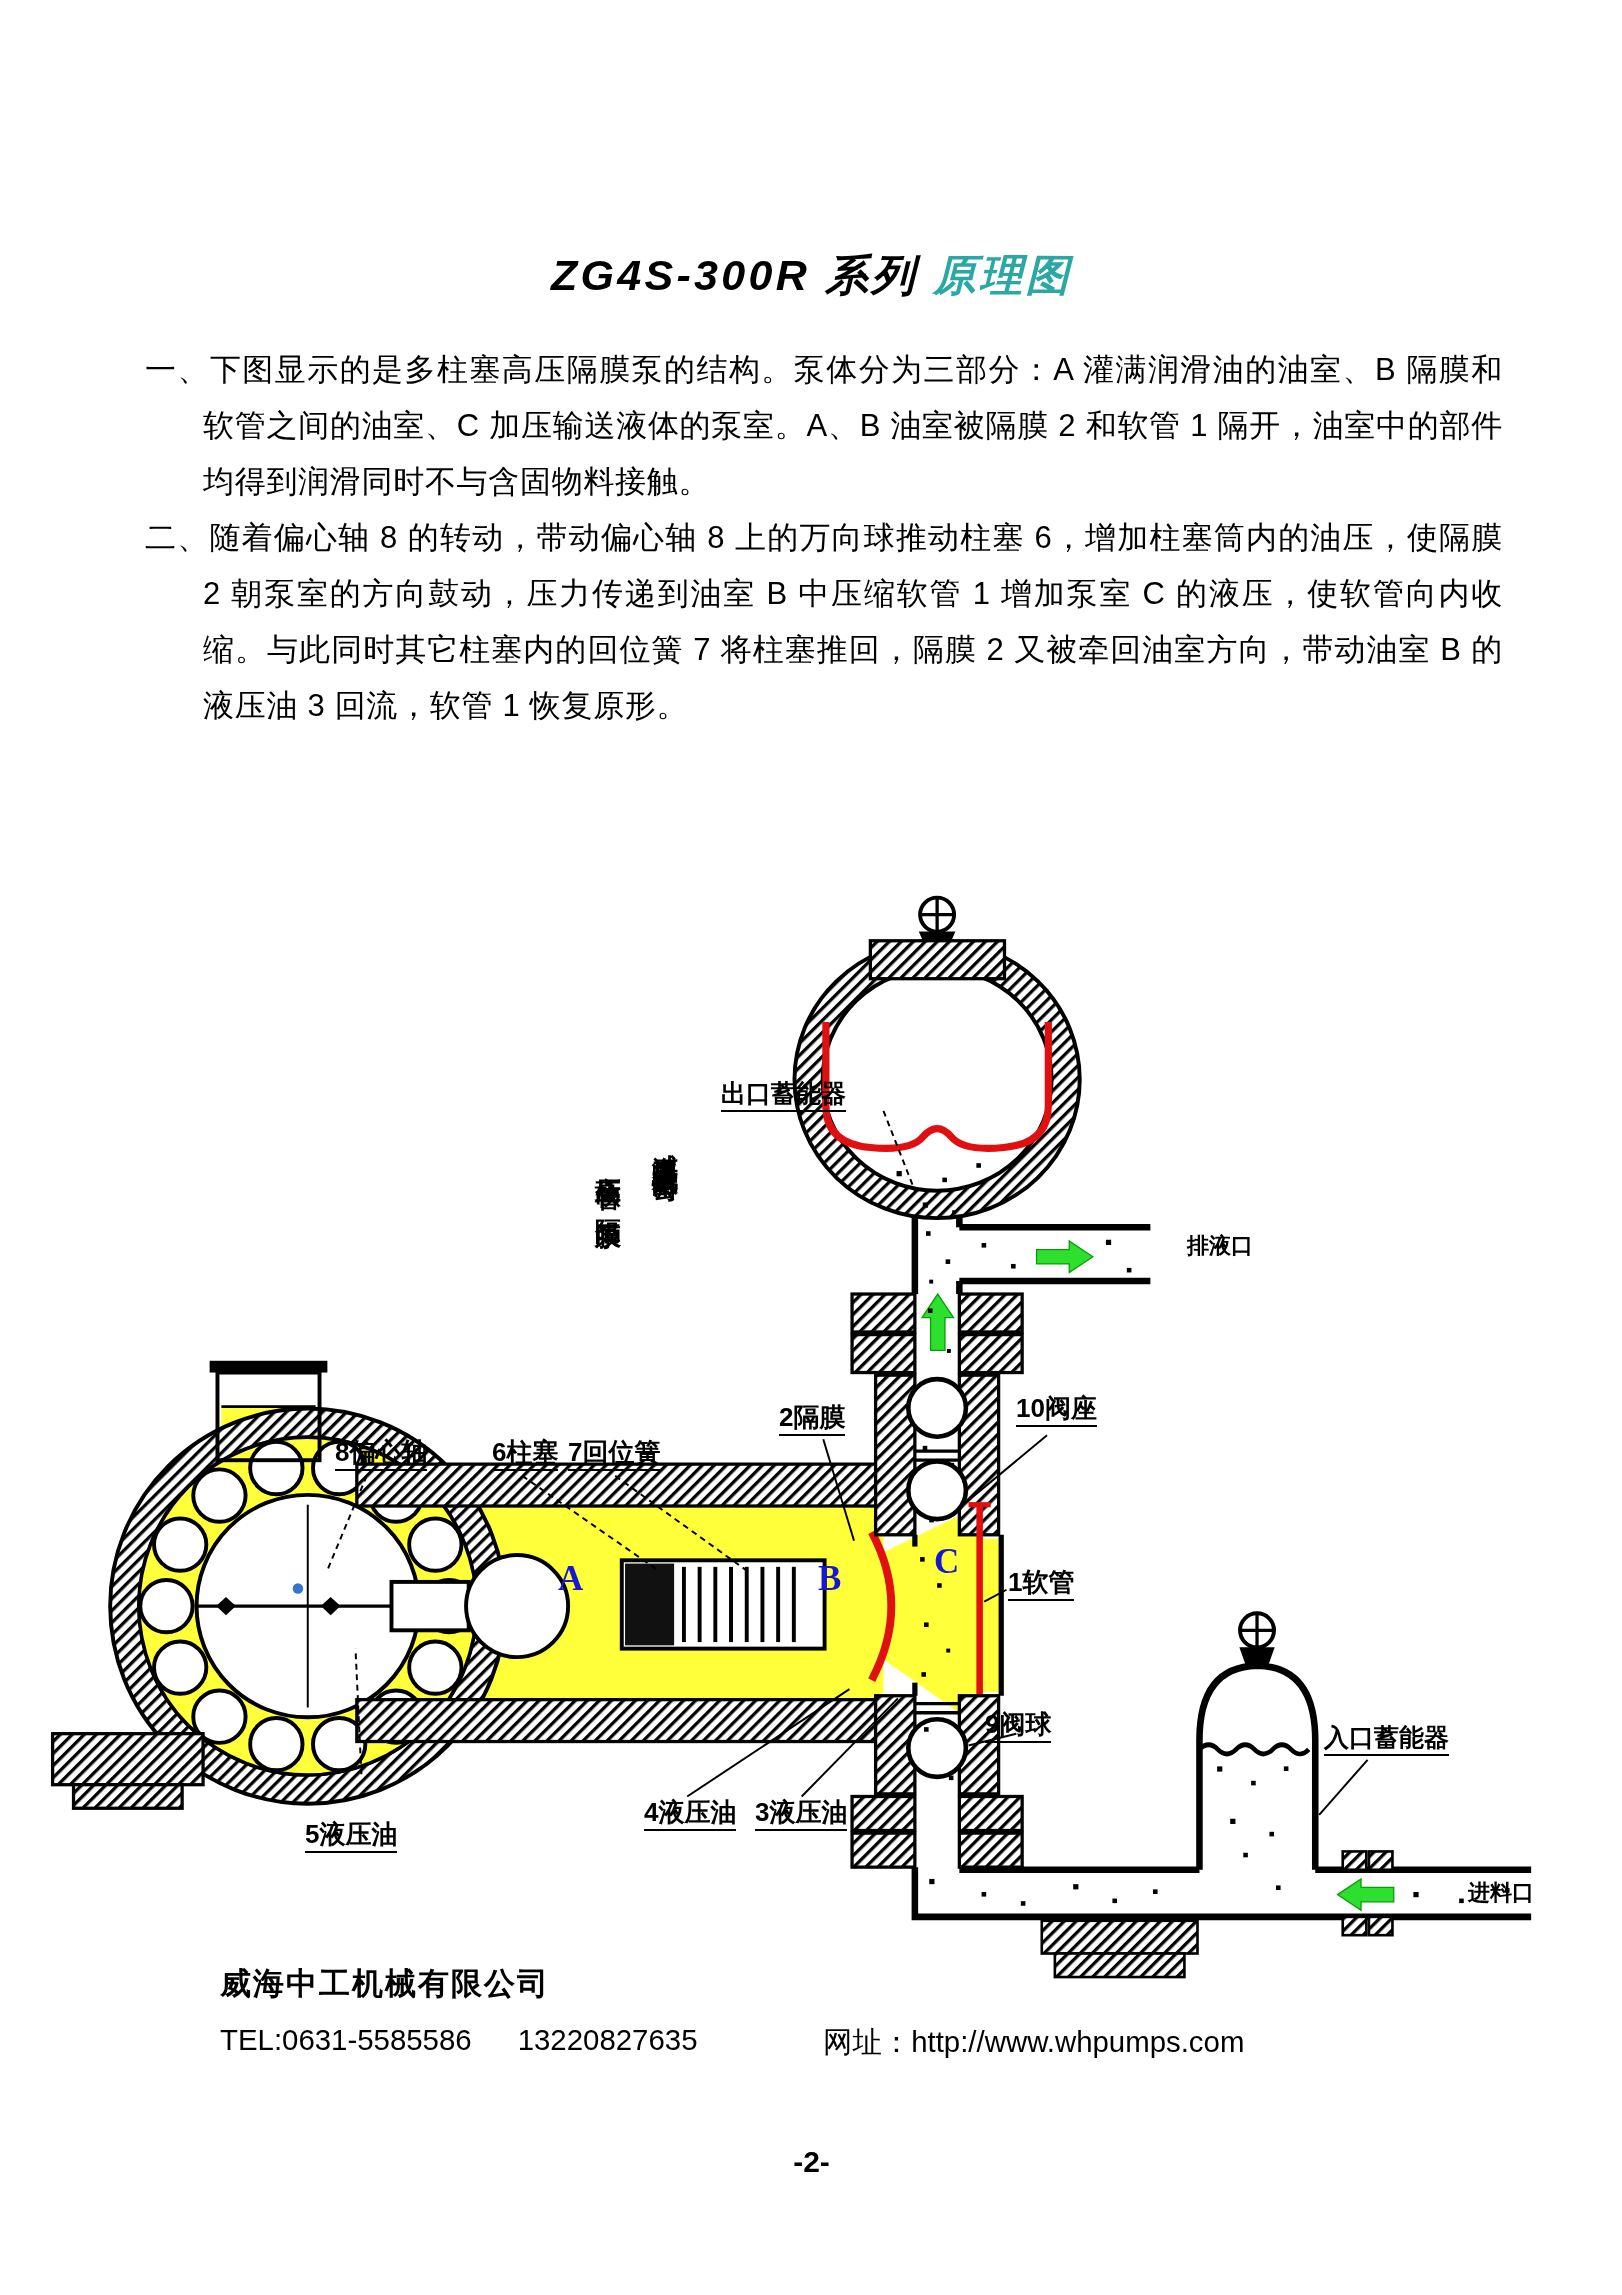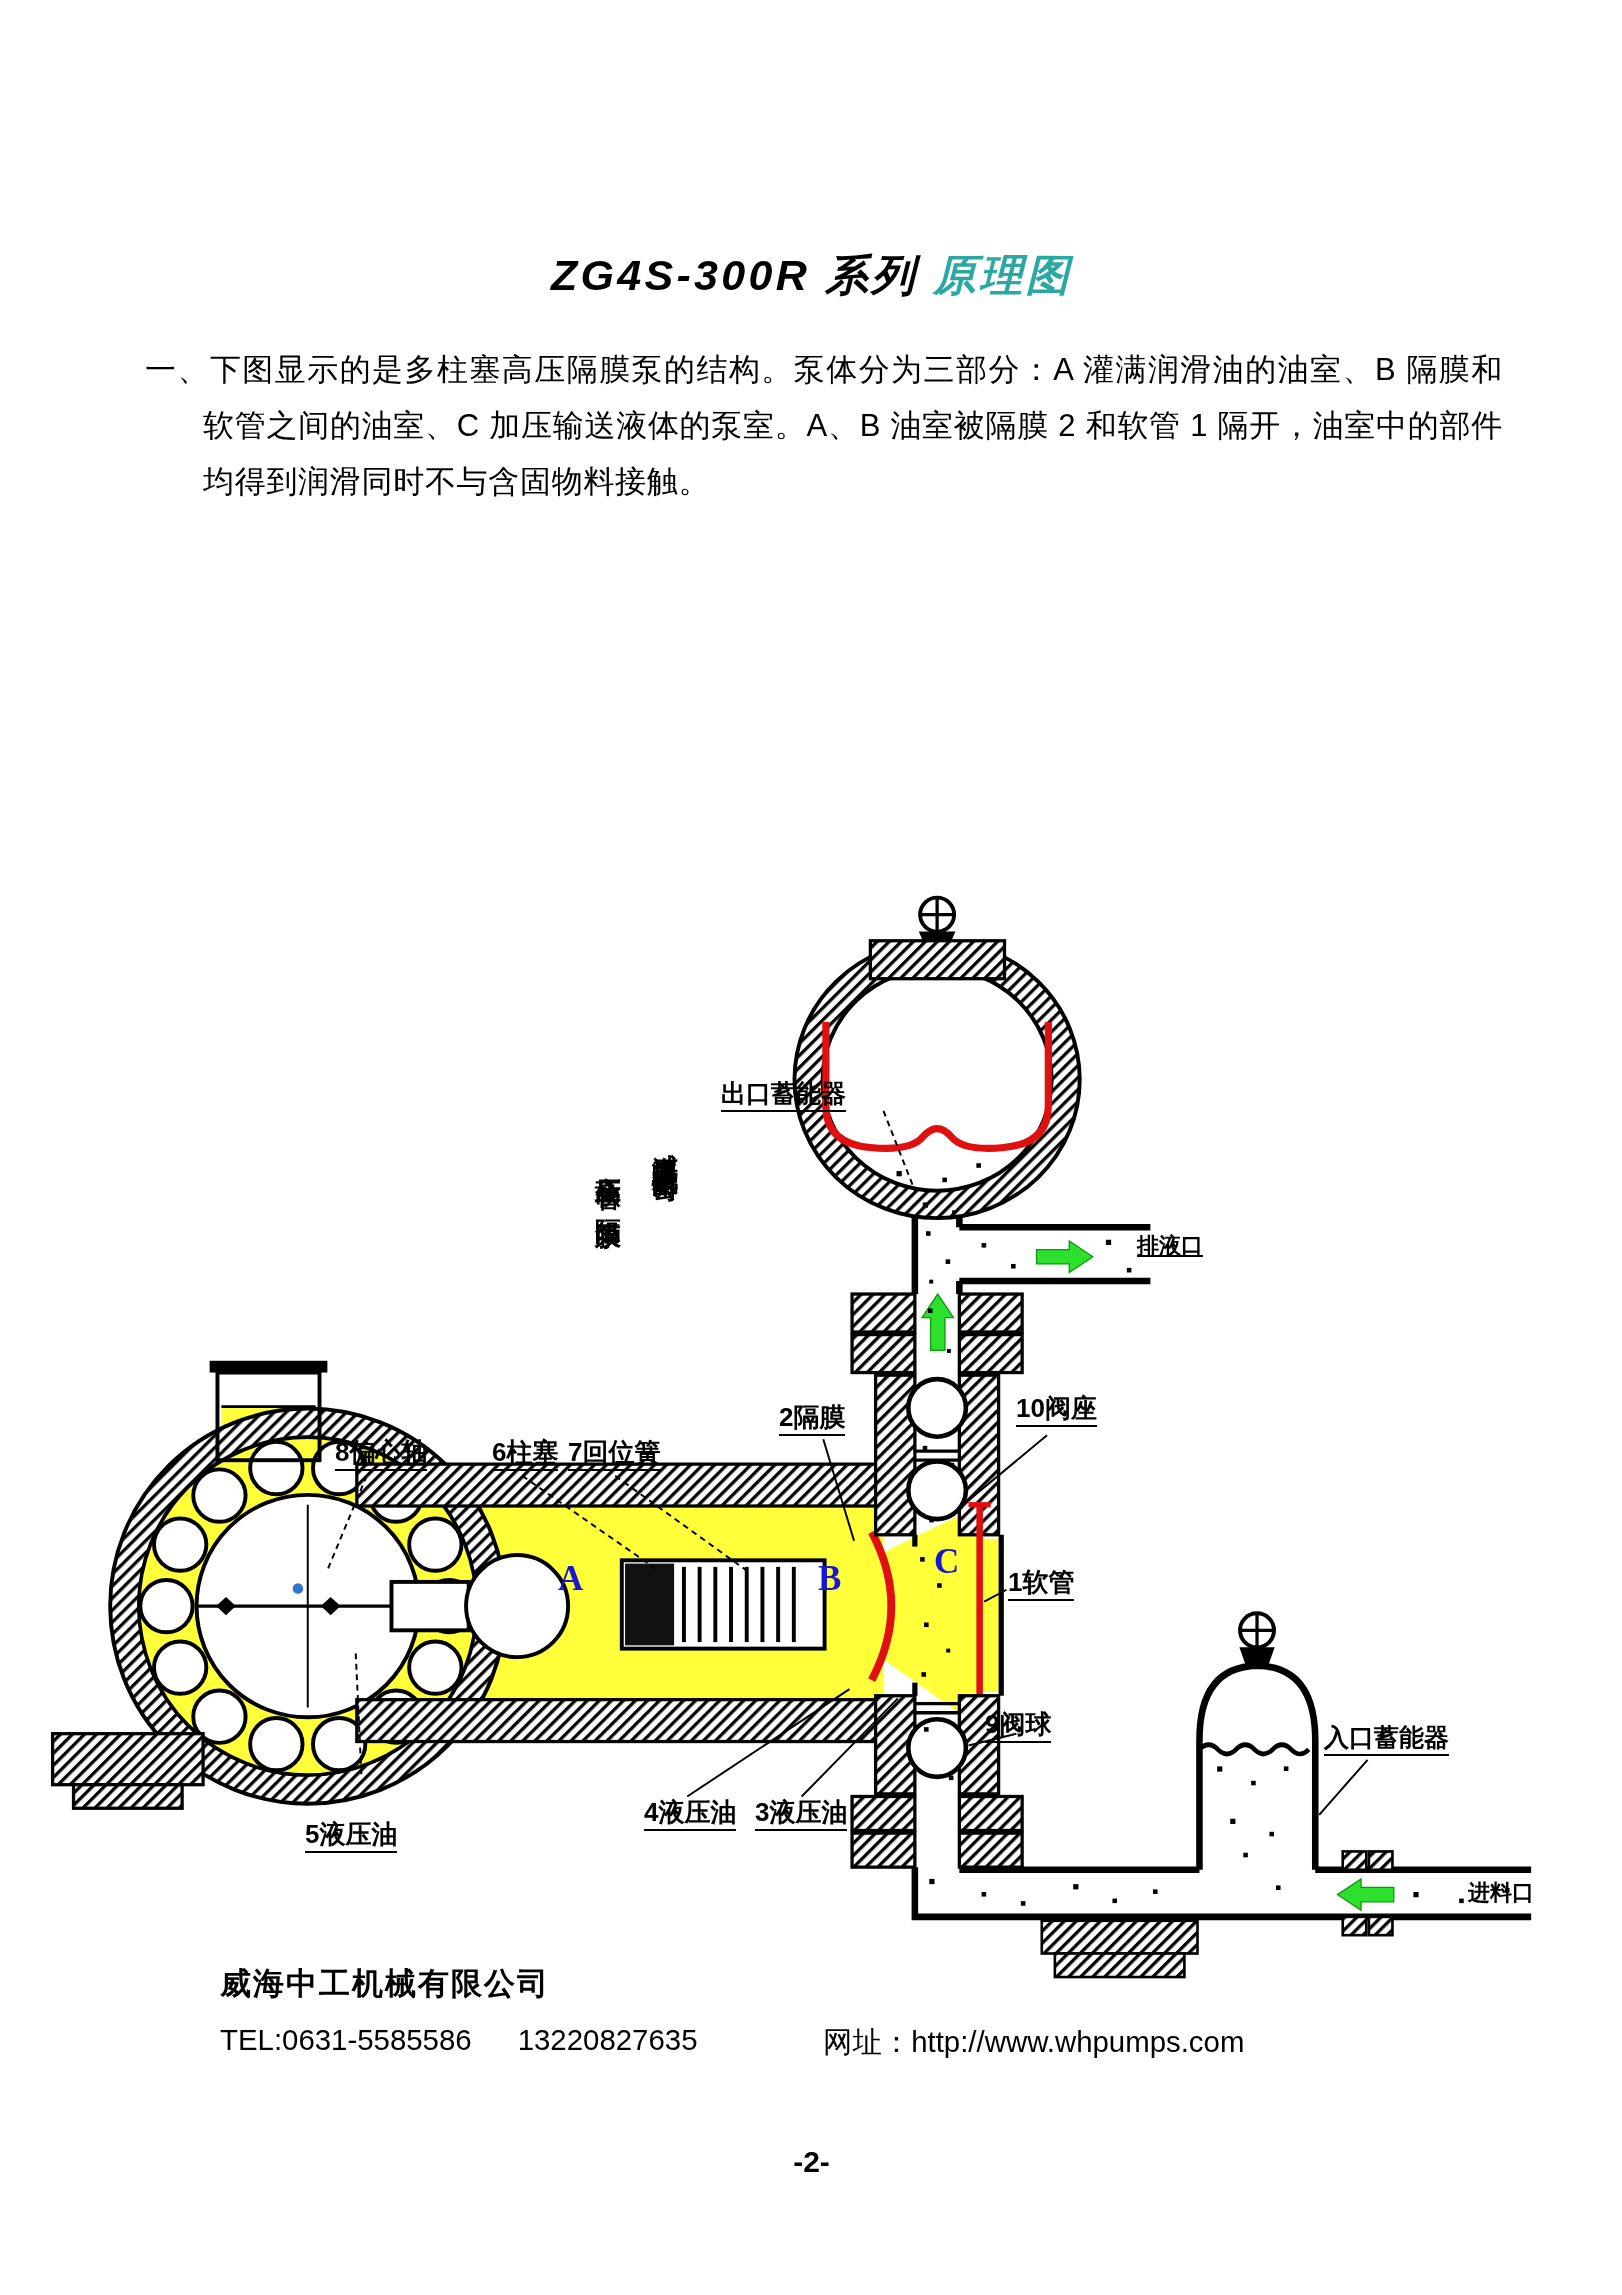--- a/index.html
+++ b/index.html
@@ -33,20 +33,21 @@
 
 <div class="page">
 
   <div class="title">
     <span>ZG4S-300R 系列</span>
     <span class="accent">原理图</span>
   </div>
 
   <div class="paras">
     <p class="para"><span>一、</span><span>下图显示的是多柱塞高压隔膜泵的结构。泵体分为三部分：A 灌满润滑油的油室、B 隔膜和软管之间的油室、C 加压输送液体的泵室。A、B 油室被隔膜 2 和软管 1 隔开，油室中的部件均得到润滑同时不与含固物料接触。</span></p>
+    <p class="para"><span>二、</span><span>随着偏心轴 8 的转动，带动偏心轴 8 上的万向球推动柱塞 6，增加柱塞筒内的油压，使隔膜 2 朝泵室的方向鼓动，压力传递到油室 B 中压缩软管 1 增加泵室 C 的液压，使软管向内收缩。与此同时其它柱塞内的回位簧 7 将柱塞推回，隔膜 2 又被牵回油室方向，带动油室 B 的液压油 3 回流，软管 1 恢复原形。</span></p>
   </div>
 
   <svg width="1623" height="2295" viewBox="0 0 2480 3508">
     <defs>
       <pattern id="h" patternUnits="userSpaceOnUse" width="13" height="13" patternTransform="rotate(45)">
         <rect width="13" height="13" fill="#fff"></rect>
         <rect width="5" height="13" fill="#000"></rect>
       </pattern>
     </defs>
 
@@ -260,21 +261,21 @@
       <line x1="1225" y1="2746" x2="1372" y2="2596"></line>
       <line x1="1553" y1="2650" x2="1480" y2="2668"></line>
       <line x1="2090" y1="2690" x2="2016" y2="2774"></line>
     </g>
   </svg>
 
   <div class="lbl vert" style="left:651px;top:1133px;">威海中工机械有限公司</div>
   <div class="lbl vert" style="left:594px;top:1156px;">高压软管-隔膜泵</div>
 
   <div class="lbl fs38 u" style="left:721px;top:1080px;">出口蓄能器</div>
-  <div class="lbl fs34" style="left:1137px;top:1234px;text-decoration:underline;">排液口</div>
+  <div class="lbl fs34" style="left:1187px;top:1234px;">排液口</div>
 
   <div class="lbl fs40 u" style="left:335px;top:1438px;">8偏心轴</div>
   <div class="lbl fs40 u" style="left:492px;top:1438px;">6柱塞</div>
   <div class="lbl fs40 u" style="left:568px;top:1438px;">7回位簧</div>
   <div class="lbl fs40 u" style="left:779px;top:1403px;">2隔膜</div>
   <div class="lbl fs40 u" style="left:1016px;top:1394px;">10阀座</div>
   <div class="lbl fs40 u" style="left:1008px;top:1568px;">1软管</div>
   <div class="lbl fs40 u" style="left:305px;top:1776px;margin-top:44px;">5液压油</div>
   <div class="lbl fs40 u" style="left:644px;top:1798px;">4液压油</div>
   <div class="lbl fs40 u" style="left:755px;top:1798px;">3液压油</div>

